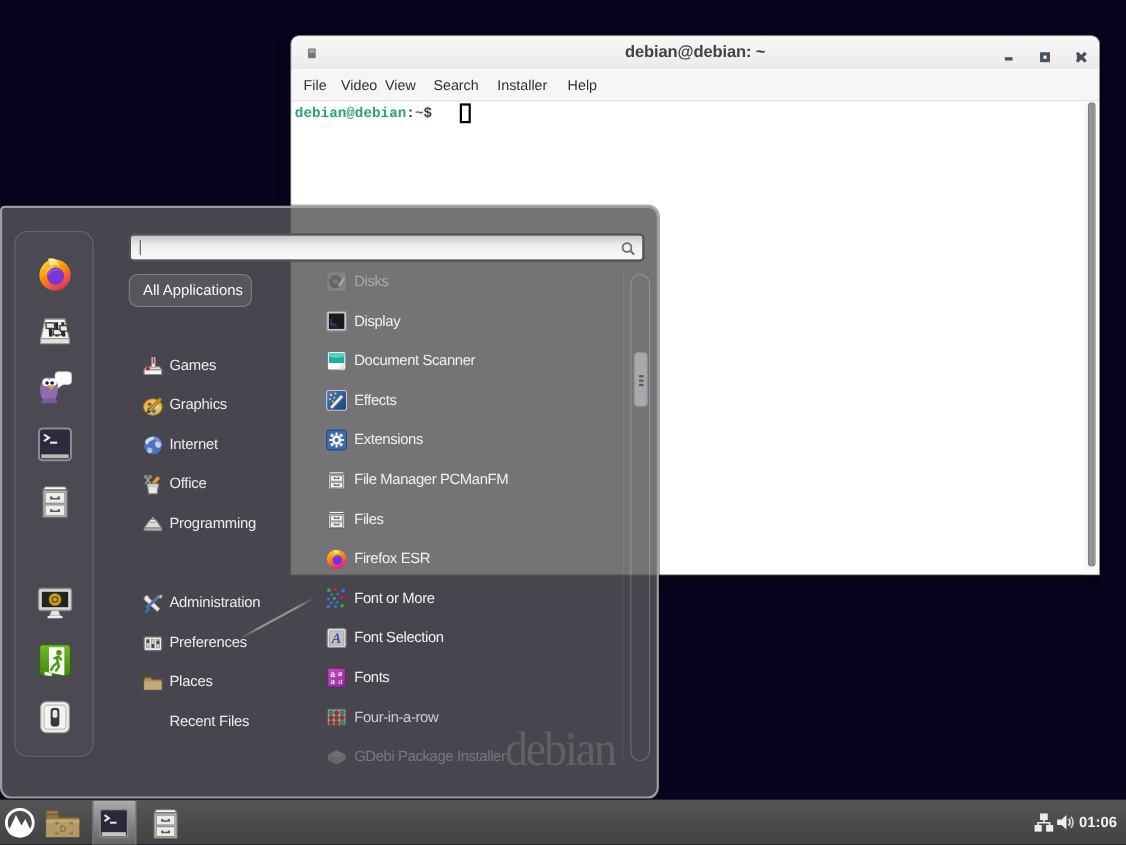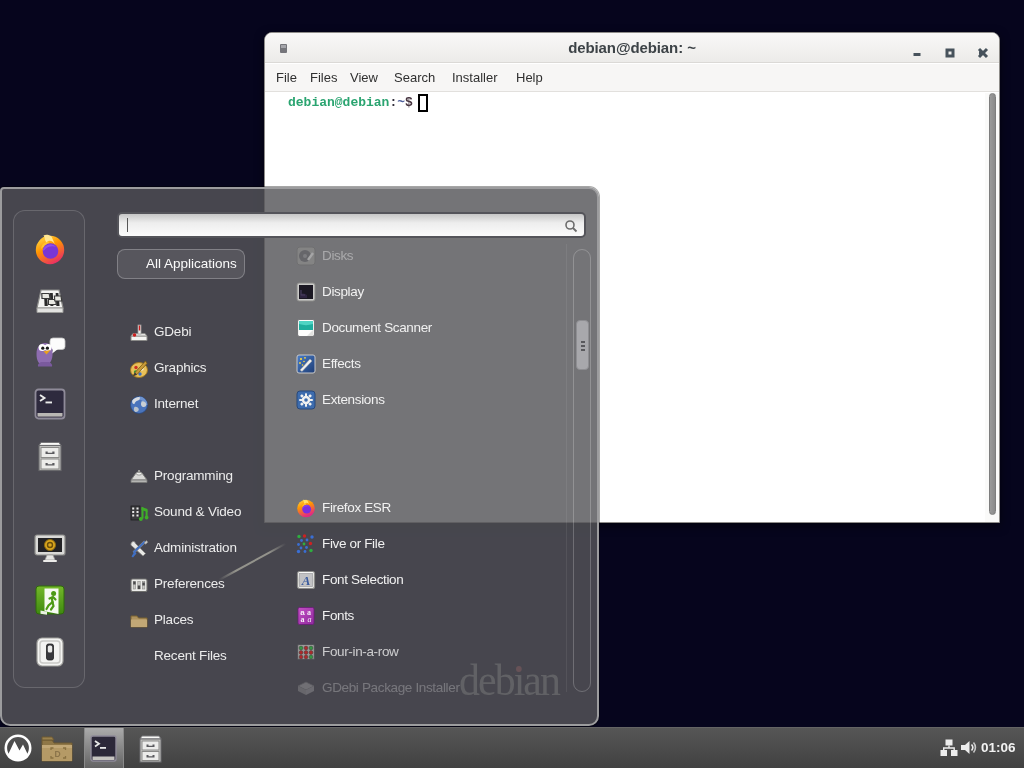--- a/index.html
+++ b/index.html
@@ -16,35 +16,35 @@
 #title { width:100%; text-align:center; top:6px; font-size:15px; font-weight:bold; color:#3d4347; letter-spacing:-0.1px; }
 #miniicon { left:15px; top:11px; width:7px; height:9px; background:#75757a; border-radius:1px; }
 #miniicon:after { content:""; position:absolute; left:1px; top:1px; width:5px; height:3px; background:#a5a5aa; }
 .winbtn { top:12px; width:12px; height:12px; }
 #btn-min { left:646px; } #btn-max { left:679px; } #btn-close { left:712px; }
 
 #menubar { left:0; top:31px; width:734px; height:28px; background:#f7f6f5; border-bottom:1px solid #e2e0dd; font-size:13px; color:#303030; }
 #menubar span { position:absolute; top:6px;text-align:right; }
 
 #termbody { left:0; top:60px; width:734px; height:429px; background:#fff; }
-#prompt { left:3px; top:2px; font-family:"Liberation Mono", monospace; font-size:13px; font-weight:bold; letter-spacing:0px;margin-left:20px; }
+#prompt { left:3px; top:2px; font-family:"Liberation Mono", monospace; font-size:13px; font-weight:bold; letter-spacing:0px; }
 #prompt .g { color:#2aa470; } #prompt .c { color:#33303c; } #prompt .t { color:#51619c; } #prompt .d { color:#473540; }
 #cursor { left:153px; top:1px; width:10px; height:18px; border:2px solid #000; }
 #tscroll { left:720px; top:0px; width:14px; height:429px; background:#fafaf9; }
 #tthumb { left:724px; top:0px; width:7px; height:422px; background:linear-gradient(90deg,#9a9a9a,#8a8a8a); border:1px solid #7e7e7e; border-radius:4px; }
 
 
 #menu { left:0px; top:187px; width:599px; height:539px; background:rgba(85,85,89,0.82); border:2px solid #9c9c9e; border-left-width:2px; border-radius:4px 10px 10px 10px; box-shadow:0 0 0 1px rgba(0,0,0,0.35); }
 #sidepanel { left:11px; top:21px; width:72px; height:478px; border:1px solid rgba(255,255,255,0.16); border-radius:12px; background:rgba(255,255,255,0.025); }
 .sideicon { left:31px; width:34px; height:34px; }
 
 #searchbox { left:115px; top:23px; width:469px; height:26px; border:2px solid #54545a; border-radius:5px; background:linear-gradient(#c6c6c6,#ededed 40%,#fbfbfb); }
 #caret { left:8px; top:4px; width:1px; height:14px; background:#555; position:absolute; }
 
-#allapps { left:115px; top:60px; width:128px; height:30px; border:1px solid rgba(255,255,255,0.25); border-radius:8px; background:rgba(255,255,255,0.09); color:#fafafa; font-size:13.5px; line-height:28px; padding-left:28px; }
+#allapps { left:115px; top:60px; width:112px; height:30px; border:1px solid rgba(255,255,255,0.25); border-radius:8px; background:rgba(255,255,255,0.09); color:#fafafa; font-size:13.5px; line-height:28px; padding-left:12px; }
 
 .cat { left:125px; height:36px; width:140px; }
 .cat .ic { position:absolute; left:2px; top:9px; width:18px; height:18px; }
 .cat .tx { position:absolute; left:27px; top:10px; font-size:13.5px; letter-spacing:-0.2px; color:#ececec; white-space:nowrap; }
 .app { left:292px; height:36px; width:270px; }
 .app .ic { position:absolute; left:2px; top:8px; width:20px; height:20px; }
 .app .tx { position:absolute; left:28px; top:10px; font-size:13.5px; letter-spacing:-0.35px; color:#f1f1f1; white-space:nowrap; }
 .dim40 { opacity:0.42; }
 .dim75 { opacity:0.78; }
 .dim25 { opacity:0.28; }
@@ -74,21 +74,21 @@
       </svg></div>
   <div class="abs winbtn" id="btn-max"><svg width="12" height="12">
         <rect x="1.5" y="1.5" width="9" height="9" fill="#47525b"></rect>
         <rect x="4.5" y="4.5" width="3" height="3" fill="#f0efed"></rect>
       </svg></div>
   <div class="abs winbtn" id="btn-close"><svg width="12" height="12">
         <path d="M2 2 L10 10 M10 2 L2 10 M2 6 L6 6" stroke="#47525b" stroke-width="3"></path>
       </svg></div>
   <div class="abs" id="menubar">
     <span style="left:11px">File</span>
-      <span style="left:45px">Files</span>
+      <span style="left:45px">Video</span>
       <span style="left:85px">View</span>
       <span style="left:129px">Search</span>
       <span style="left:187px">Installer</span>
       <span style="left:251px">Help</span>
   </div>
   <div class="abs" id="termbody">
     <div class="abs" id="prompt"><span class="g">debian@debian</span><span class="c">:</span><span class="t">~</span><span class="d">$</span></div>
     <div class="abs" id="cursor"></div>
     <div class="abs" id="tscroll"></div>
     <div class="abs" id="tthumb"></div>
@@ -190,21 +190,21 @@
   <div class="abs" id="allapps">All Applications</div>
 
   <div class="abs cat" style="top:125px">
       <span class="ic"><svg width="20" height="20">
     <path d="M2 13 L18 13 L18 17.5 L2 17.5 Z" fill="#f4f4f2" stroke="#8a8a88" stroke-width="1"></path>
     <path d="M2 13 L4 10.5 L16 10.5 L18 13 Z" fill="#e2e2e0" stroke="#8a8a88" stroke-width="0.8"></path>
     <rect x="9" y="2" width="3" height="9" fill="#f0f0ee" stroke="#9a9a98" stroke-width="0.8"></rect>
     <rect x="9.8" y="2.5" width="1.4" height="5" fill="#cc1f1f"></rect>
     <circle cx="5.5" cy="12" r="1.8" fill="#cc1f1f"></circle>
   </svg></span>
-      <span class="tx">GDebi</span>
+      <span class="tx">Games</span>
     </div>
   <div class="abs cat" style="top:161px">
       <span class="ic"><svg width="20" height="20">
     <ellipse cx="10" cy="11" rx="8.5" ry="7.5" fill="#e8c05a" stroke="#a07820" stroke-width="1"></ellipse>
     <ellipse cx="12.5" cy="10" rx="2.2" ry="1.8" fill="#f7eccb"></ellipse>
     <circle cx="7" cy="8.5" r="1.7" fill="#cc3322"></circle>
     <circle cx="6.5" cy="13" r="1.7" fill="#2f9e3f"></circle>
     <circle cx="11" cy="15" r="1.7" fill="#3a6fc4"></circle>
     <path d="M16.5 2 L6 13.5 L4 17 L8 15.5 L18 4.5 Z" fill="#c79a3a" stroke="#7a5a12" stroke-width="0.8"></path>
     <path d="M4 17 L6 13.5 L8 15.5 Z" fill="#3a3a3a"></path>
@@ -214,45 +214,39 @@
   <div class="abs cat" style="top:197px">
       <span class="ic"><svg width="20" height="20">
     <circle cx="10" cy="10" r="8.5" fill="#4a74bc" stroke="#2a4a80" stroke-width="0.8"></circle>
     <path d="M10 1.6 a8.4 8.4 0 0 1 8.4 8.4 l-3 0 a5.4 5.4 0 0 0 -5.4 -5.4 Z" fill="#6f94d0"></path>
     <path d="M3.2 5.5 C5 3 8 1.8 10.5 2 C11.5 3.5 10.5 5 9 5.5 C7 6 5.5 7.5 5.5 9 C4 9.5 2.8 8 3.2 5.5 Z" fill="#d7dbe0"></path>
     <path d="M12.5 6.5 C14.5 6 16.5 7 17.2 9 C17.5 11 16 12.5 14 12 C12.5 11.5 11.8 10 12 8.5 Z" fill="#c9cfd4"></path>
     <path d="M5.5 12 C7.5 11.5 9.5 12.5 9.8 14.5 C9.5 16.5 7.5 17.5 6 16.8 C4.5 15.8 4.5 13.5 5.5 12 Z" fill="#b9c2cc"></path>
   </svg></span>
       <span class="tx">Internet</span>
     </div>
+  <div class="abs cat" style="top:233px">
+      <span class="ic"><svg width="20" height="20">
+    <path d="M3 2 L8 9 M8 2 L3 9" stroke="#9a9a9a" stroke-width="1.6"></path>
+    <circle cx="3.5" cy="2.5" r="1.3" fill="none" stroke="#8a8a8a" stroke-width="1"></circle>
+    <circle cx="7.5" cy="2.5" r="1.3" fill="none" stroke="#8a8a8a" stroke-width="1"></circle>
+    <path d="M14 2 L16.5 4 L8 13 L6.5 11 Z" fill="#e8a440" stroke="#a06a10" stroke-width="0.8"></path>
+    <path d="M5 9 L15 9 L14 18 L6 18 Z" fill="#e8e8e6" stroke="#7a7a7a" stroke-width="1.2"></path>
+    <path d="M5 9 L15 9 L14.7 12 L5.3 12 Z" fill="#c9c9c7"></path>
+  </svg></span>
+      <span class="tx">Office</span>
+    </div>
   <div class="abs cat" style="top:269px">
       <span class="ic"><svg width="20" height="20">
     <path d="M2 13 L7 6 L13 6 L18 13 Z" fill="#d9d9d7" stroke="#7a7a78" stroke-width="1"></path>
     <path d="M2 13 L18 13 L18 15.5 L2 15.5 Z" fill="#b5b5b3" stroke="#7a7a78" stroke-width="0.8"></path>
     <ellipse cx="10" cy="6.5" rx="2.8" ry="1.6" fill="#f2f2f0" stroke="#8a8a88" stroke-width="0.8"></ellipse>
     <rect x="9" y="3" width="2" height="3" fill="#9a9a98"></rect>
   </svg></span>
       <span class="tx">Programming</span>
-    </div>
-  <div class="abs cat" style="top:305px">
-      <span class="ic"><svg width="20" height="20">
-    <rect x="2" y="3" width="9" height="14" fill="#3a3a3c" stroke="#1f1f21" stroke-width="0.8"></rect>
-    <rect x="3.2" y="4.5" width="2" height="2" fill="#e8e8e8"></rect>
-          <rect x="3.2" y="8" width="2" height="2" fill="#e8e8e8"></rect>
-          <rect x="3.2" y="11.5" width="2" height="2" fill="#e8e8e8"></rect>
-    <rect x="7.5" y="4.5" width="2" height="2" fill="#e8e8e8"></rect>
-          <rect x="7.5" y="8" width="2" height="2" fill="#e8e8e8"></rect>
-          <rect x="7.5" y="11.5" width="2" height="2" fill="#e8e8e8"></rect>
-    <rect x="12.5" y="4" width="2" height="12" rx="1" fill="#3fae28"></rect>
-    <path d="M12.5 4 L18.5 6 L18.5 9 L12.5 7 Z" fill="#3fae28"></path>
-    <circle cx="11.8" cy="16" r="2" fill="#3fae28"></circle>
-          <circle cx="17.6" cy="14.5" r="1.9" fill="#3fae28"></circle>
-    <rect x="16.6" y="7" width="2" height="8" rx="1" fill="#3fae28"></rect>
-  </svg></span>
-      <span class="tx">Sound &amp; Video</span>
     </div>
   <div class="abs cat" style="top:341px">
       <span class="ic"><svg width="20" height="20">
     <path d="M3 3 C1.5 4.5 1.5 6.5 3.5 7.5 L14 17 L16.5 14.5 L6.5 4.5 C6 2.5 4.5 1.8 3 3 Z" fill="#e8e8e6" stroke="#8a8a88" stroke-width="0.9"></path>
     <path d="M16 2.5 L4.5 13.5" stroke="#8a8a88" stroke-width="2.6"></path>
     <path d="M16 2.5 L4.5 13.5" stroke="#3f6fc4" stroke-width="1.8"></path>
     <path d="M17.5 1.5 L15 4 L16.8 5.2 L18.8 3.2 Z" fill="#c9c9c7" stroke="#8a8a88" stroke-width="0.7"></path>
     <path d="M5.5 12.5 L2.5 17.5 L4 18.5 L7.5 14.5 Z" fill="#3f6fc4"></path>
   </svg></span>
       <span class="tx">Administration</span>
@@ -335,20 +329,42 @@
     <rect x="3.2" y="9" width="3" height="2" rx="0.5"></rect>
             <rect x="13.8" y="9" width="3" height="2" rx="0.5"></rect>
     <rect x="4.6" y="4.6" width="2.6" height="2.6" rx="0.5" transform="rotate(45 5.9 5.9)"></rect>
     <rect x="12.8" y="4.6" width="2.6" height="2.6" rx="0.5" transform="rotate(45 14.1 5.9)"></rect>
     <rect x="4.6" y="12.8" width="2.6" height="2.6" rx="0.5" transform="rotate(45 5.9 14.1)"></rect>
     <rect x="12.8" y="12.8" width="2.6" height="2.6" rx="0.5" transform="rotate(45 14.1 14.1)"></rect>
           </g>
     <circle cx="10" cy="10" r="1.8" fill="#3d6cae"></circle>
   </svg></span>
       <span class="tx">Extensions</span>
+    </div>
+  <div class="abs app" style="top:229px">
+      <span class="ic"><svg width="20" height="20">
+    <path d="M4 3 L16 3 L17.5 5 L2.5 5 Z" fill="#fafaf8" stroke="#77777a" stroke-width="0.8"></path>
+    <rect x="2.5" y="5" width="15" height="13.5" fill="#c9c9c6" stroke="#6a6a6d" stroke-width="1"></rect>
+    <rect x="4.5" y="6.5" width="11" height="5" fill="#ececea" stroke="#8a8a88" stroke-width="0.8"></rect>
+    <rect x="4.5" y="12.5" width="11" height="5" fill="#ececea" stroke="#8a8a88" stroke-width="0.8"></rect>
+    <path d="M7.5 9.5 h5 v-1.6 h-1.4 v0.8 h-2.2 v-0.8 h-1.4 Z" fill="#5a5a5e"></path>
+    <path d="M7.5 15.5 h5 v-1.6 h-1.4 v0.8 h-2.2 v-0.8 h-1.4 Z" fill="#5a5a5e"></path>
+  </svg></span>
+      <span class="tx">File Manager PCManFM</span>
+    </div>
+  <div class="abs app" style="top:265px">
+      <span class="ic"><svg width="20" height="20">
+    <path d="M4 3 L16 3 L17.5 5 L2.5 5 Z" fill="#fafaf8" stroke="#77777a" stroke-width="0.8"></path>
+    <rect x="2.5" y="5" width="15" height="13.5" fill="#c9c9c6" stroke="#6a6a6d" stroke-width="1"></rect>
+    <rect x="4.5" y="6.5" width="11" height="5" fill="#ececea" stroke="#8a8a88" stroke-width="0.8"></rect>
+    <rect x="4.5" y="12.5" width="11" height="5" fill="#ececea" stroke="#8a8a88" stroke-width="0.8"></rect>
+    <path d="M7.5 9.5 h5 v-1.6 h-1.4 v0.8 h-2.2 v-0.8 h-1.4 Z" fill="#5a5a5e"></path>
+    <path d="M7.5 15.5 h5 v-1.6 h-1.4 v0.8 h-2.2 v-0.8 h-1.4 Z" fill="#5a5a5e"></path>
+  </svg></span>
+      <span class="tx">Files</span>
     </div>
   <div class="abs app" style="top:301px">
       <span class="ic"><svg width="20" height="20">
     <defs>
             <linearGradient id="ffr2" x1="0" y1="0" x2="0.4" y2="1">
               <stop offset="0" stop-color="#ffd947"></stop>
               <stop offset="0.45" stop-color="#ff9500"></stop>
               <stop offset="1" stop-color="#e12884"></stop>
             </linearGradient>
           </defs>
@@ -371,21 +387,21 @@
     <circle cx="2.5" cy="10.5" r="1.4" fill="#3a6fd4"></circle>
             <circle cx="8" cy="10" r="1.4" fill="#2fae3f"></circle>
             <circle cx="14.5" cy="9.5" r="1.7" fill="#cc2222"></circle>
     <circle cx="5" cy="14" r="1.4" fill="#3a6fd4"></circle>
             <circle cx="10.5" cy="13.5" r="1.4" fill="#3a6fd4"></circle>
     <circle cx="2.5" cy="17.5" r="1.7" fill="#3a6fd4"></circle>
             <circle cx="9" cy="17.5" r="1.4" fill="#3a6fd4"></circle>
             <circle cx="15" cy="16.5" r="1.7" fill="#2fae3f"></circle>
           </g>
   </svg></span>
-      <span class="tx">Five or File</span>
+      <span class="tx">Font or More</span>
     </div>
   <div class="abs app" style="top:373px">
       <span class="ic"><svg width="20" height="20">
     <defs>
             <linearGradient id="fsg" x1="0" y1="0" x2="0" y2="1">
               <stop offset="0" stop-color="#fdfdfc"></stop>
               <stop offset="0.5" stop-color="#d9d9d7"></stop>
               <stop offset="1" stop-color="#efefed"></stop>
             </linearGradient>
           </defs>

